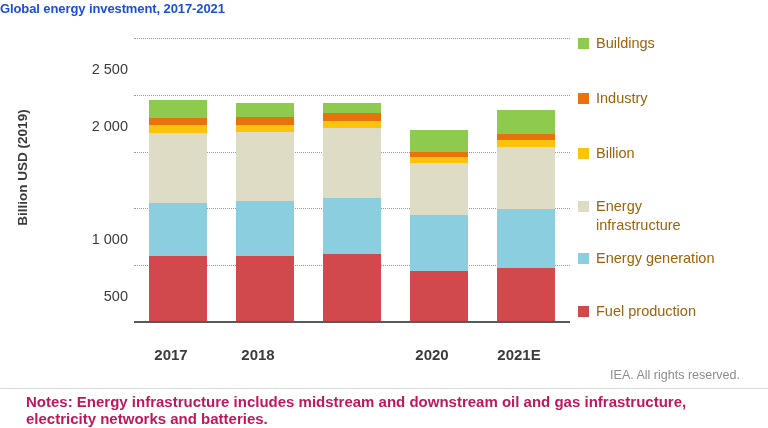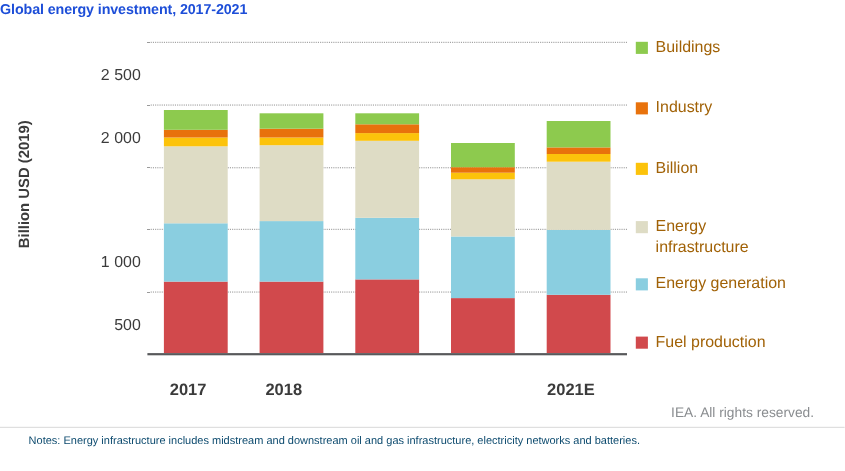--- a/index.html
+++ b/index.html
@@ -161,23 +161,24 @@
     top: 388px;
     width: 768px;
     height: 1px;
     background: #dcdcdc;
   }
   #notes-text {
     position: absolute;
     left: 26px;
     top: 393px;
     width: 700px;
-    font-size: 10px;
+    font-size: 15px;
     line-height: 17px;
-    color: #0c4a6e;
+    color: #be185d;
+    font-weight: bold;
   }
 </style>
 </head>
 <body>
 
 <div id="chart-title">Global energy investment, 2017-2021</div>
 
 <div id="y-axis-title">Billion USD (2019)</div>
 
 <div id="y-ticks">
@@ -236,20 +237,21 @@
         <div class="bar-segment" style="height: 23.772px; bottom: 187.346px; background: rgb(141, 202, 78);"></div>
       </div>
     </div>
 </div>
 
 <div id="x-axis-line"></div>
 
 <div id="x-labels">
   <div class="x-tick-label" style="left:-6px">2017</div>
   <div class="x-tick-label" style="left:81px">2018</div>
+  <div class="x-tick-label" style="left:255px">2020</div>
   <div class="x-tick-label" style="left:342px">2021E</div>
 </div>
 
 <div id="legend">
   <div class="legend-item" style="top:0px">
     <span class="legend-swatch" style="background: rgb(141, 202, 78);"></span>
     <span class="legend-label">Buildings</span>
   </div>
   <div class="legend-item" style="top:55px">
     <span class="legend-swatch" style="background: rgb(232, 114, 12);"></span>

